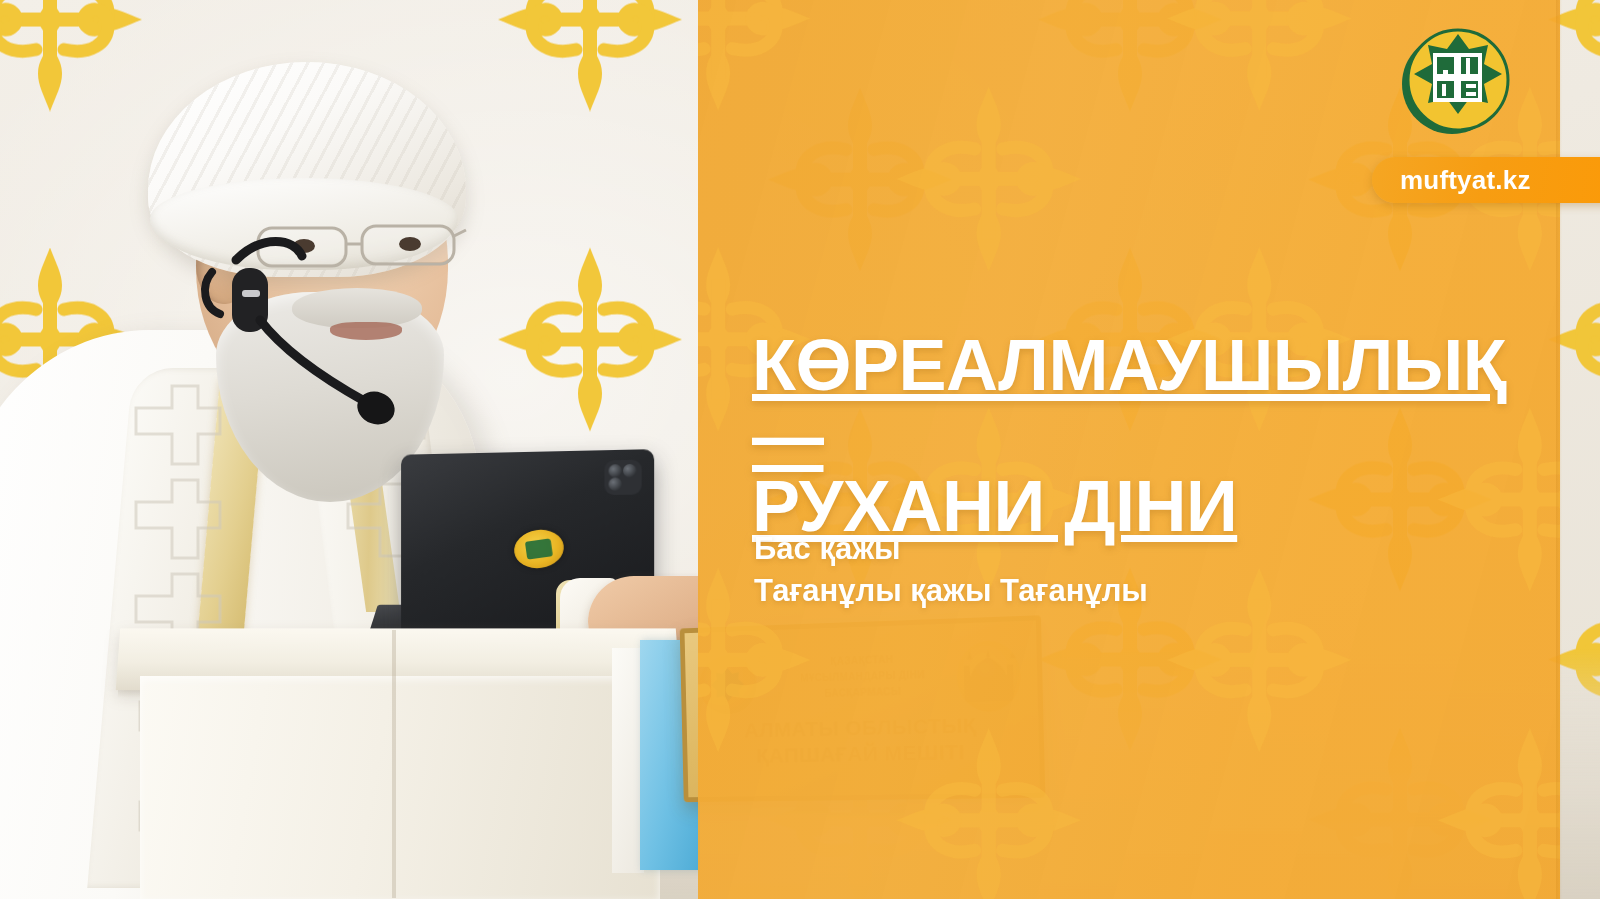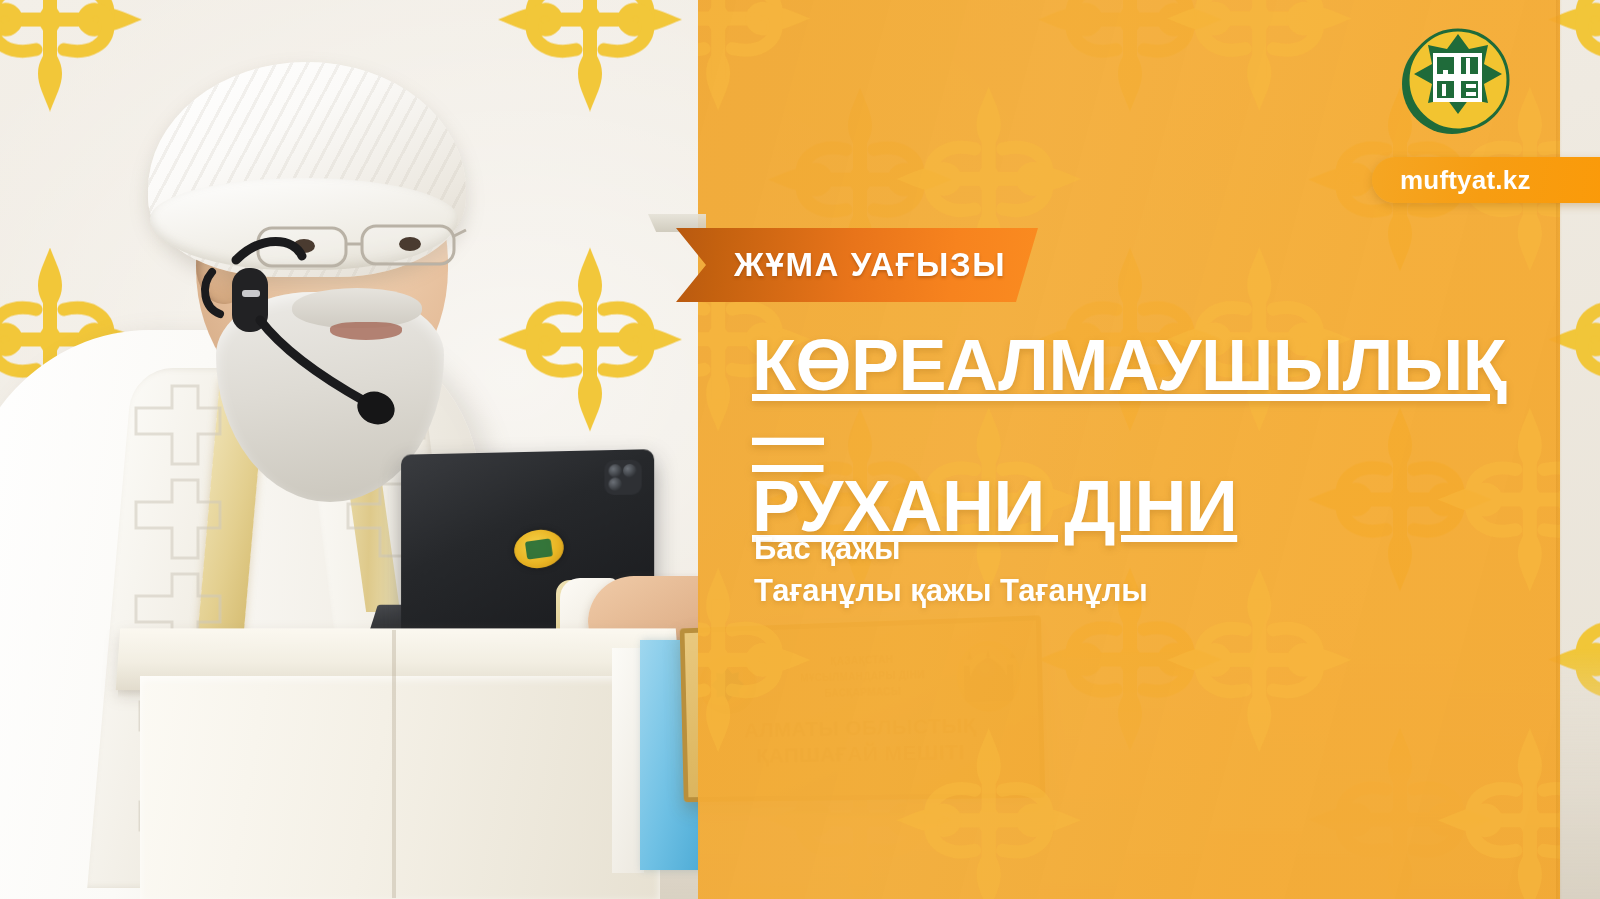--- a/index.html
+++ b/index.html
@@ -559,26 +559,20 @@
           <use href="#orn2" x="870" y="-60"></use>
           <use href="#orn2" x="870" y="220"></use>
           <use href="#orn2" x="870" y="540"></use>
           <use href="#orn2" x="870" y="860"></use>
         </g>
       </svg>
     </div>
   </div>
   <div class="overlay-edge"></div>
 
-  <div class="ribbon-wrap">
-    <div class="ribbon-fold"></div>
-    <div class="ribbon">
-      <span class="ribbon-label">ЖҰМА УАҒЫЗЫ</span>
-    </div>
-  </div>
 
   <div class="title">
     <span class="l1">КӨРЕАЛМАУШЫЛЫҚ —</span>
     <span class="l2">РУХАНИ ДІНИ</span>
   </div>
 
   <div class="subtitle">
     <div>Бас қажы</div>
     <div>Тағанұлы қажы Тағанұлы</div>
   </div>

